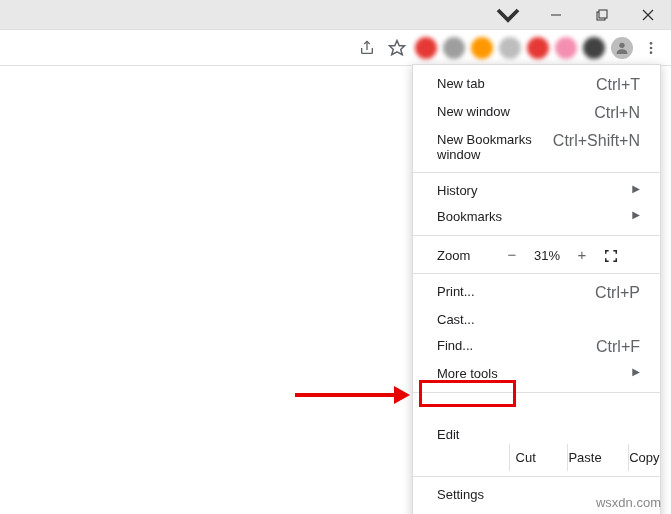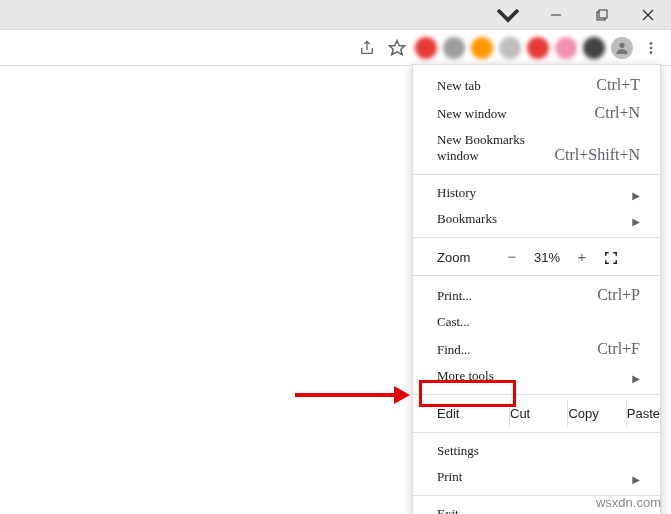--- a/index.html
+++ b/index.html
@@ -103,27 +103,26 @@
       top: 64px;
       left: 412px;
       width: 249px;
       background: #fff;
       border: 1px solid #dadce0;
       box-shadow: 0 2px 10px rgba(0,0,0,0.2);
       padding: 6px 0;
     }
     .menu-item {
       display: flex;
-      align-items: flex-end;
+      align-items: flex-start;
       justify-content: space-between;
       padding: 5px 20px 5px 24px;
       font-size: 13px;
       color: #202124;
       min-height: 26px;
-      font-family: Liberation Serif, serif;
     }
     .menu-item .shortcut {
       color: #5f6368;
       font-size: 16px;
     }
     .submenu-arrow {
       color: #5f6368;
       font-size: 10px;
     }
     .menu-sep {
@@ -155,24 +154,25 @@
       align-items: center;
       padding: 0;
       gap: 26px;
     }
     .edit-label {
       flex: 0 0 70px;
       padding: 6px 0 6px 24px;
     }
     .edit-btn {
       flex: 1;
-      text-align: left;
+      text-align: center;
       padding: 6px 0;
       border-left: 1px solid #e0e0e0;
       font-size: 13px;
+      margin-top: 46px;
     }
     .highlight {
       border: 3px solid #e60000;
       position: absolute;
     }
     .highlight-box {
       top: 380px;
       left: 419px;
       width: 97px;
       height: 27px;
@@ -324,22 +324,22 @@
     <span class="shortcut">Ctrl+F</span>
   </div>
   <div class="menu-item">
     <span>More tools</span>
     <span class="submenu-arrow">▶</span>
   </div>
   <div class="menu-sep"></div>
   <div class="edit-row">
     <span class="edit-label">Edit</span>
     <span class="edit-btn">Cut</span>
+    <span class="edit-btn">Paste</span>
     <span class="edit-btn">Copy</span>
-    <span class="edit-btn">Paste</span>
   </div>
   <div class="menu-sep"></div>
   <div class="menu-item">
     <span>Settings</span>
   </div>
   <div class="menu-item">
     <span>Print</span>
     <span class="submenu-arrow">▶</span>
   </div>
   <div class="menu-sep"></div>

